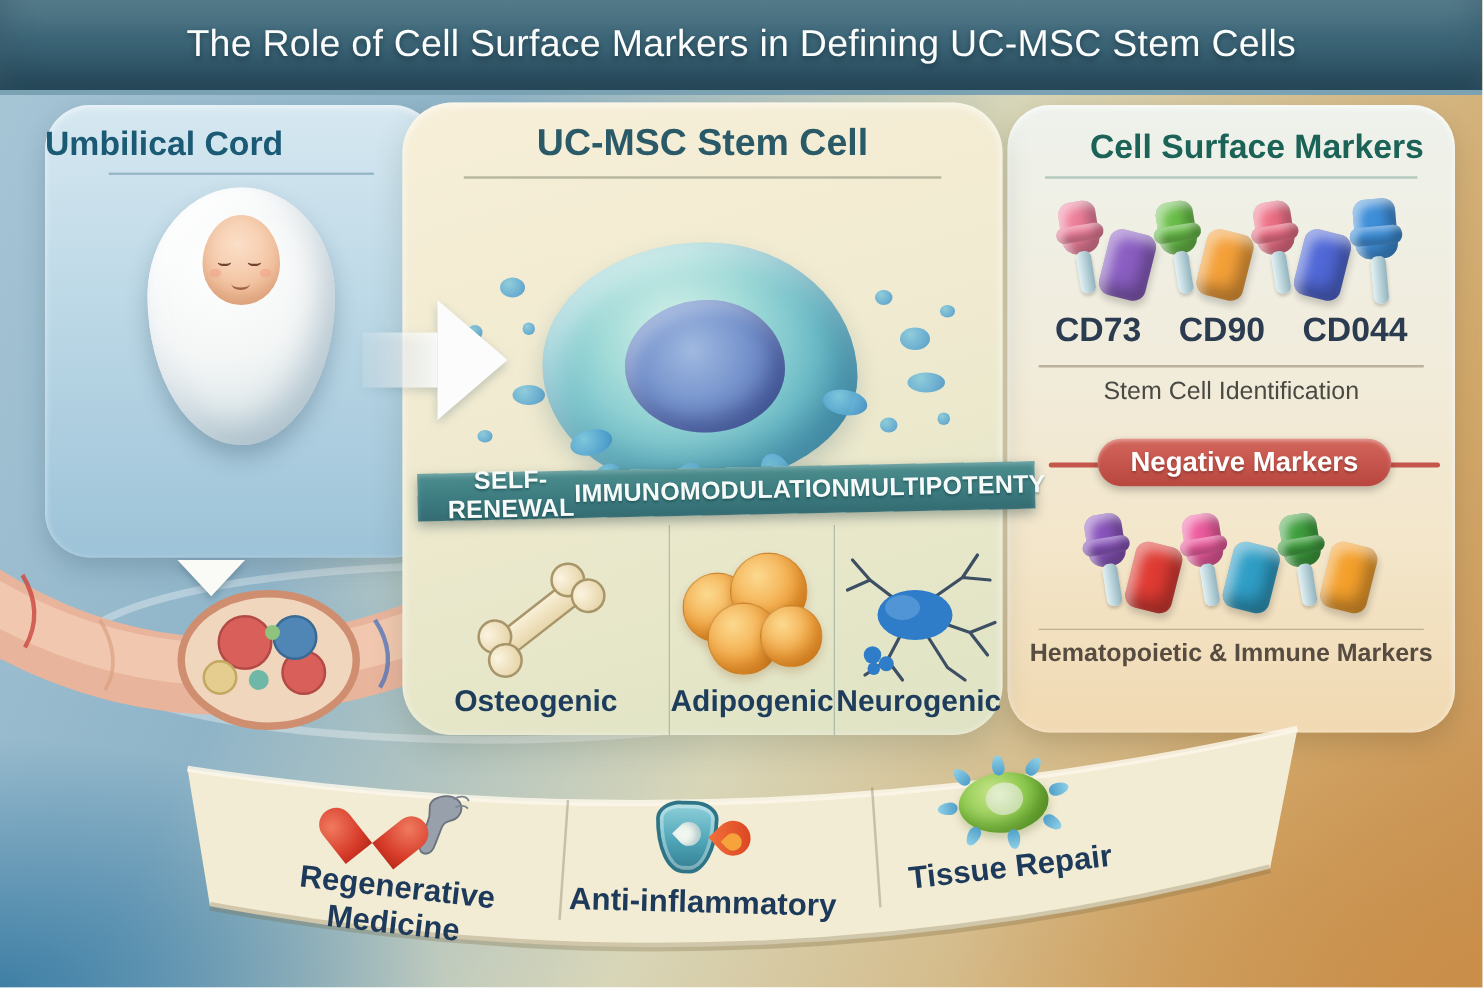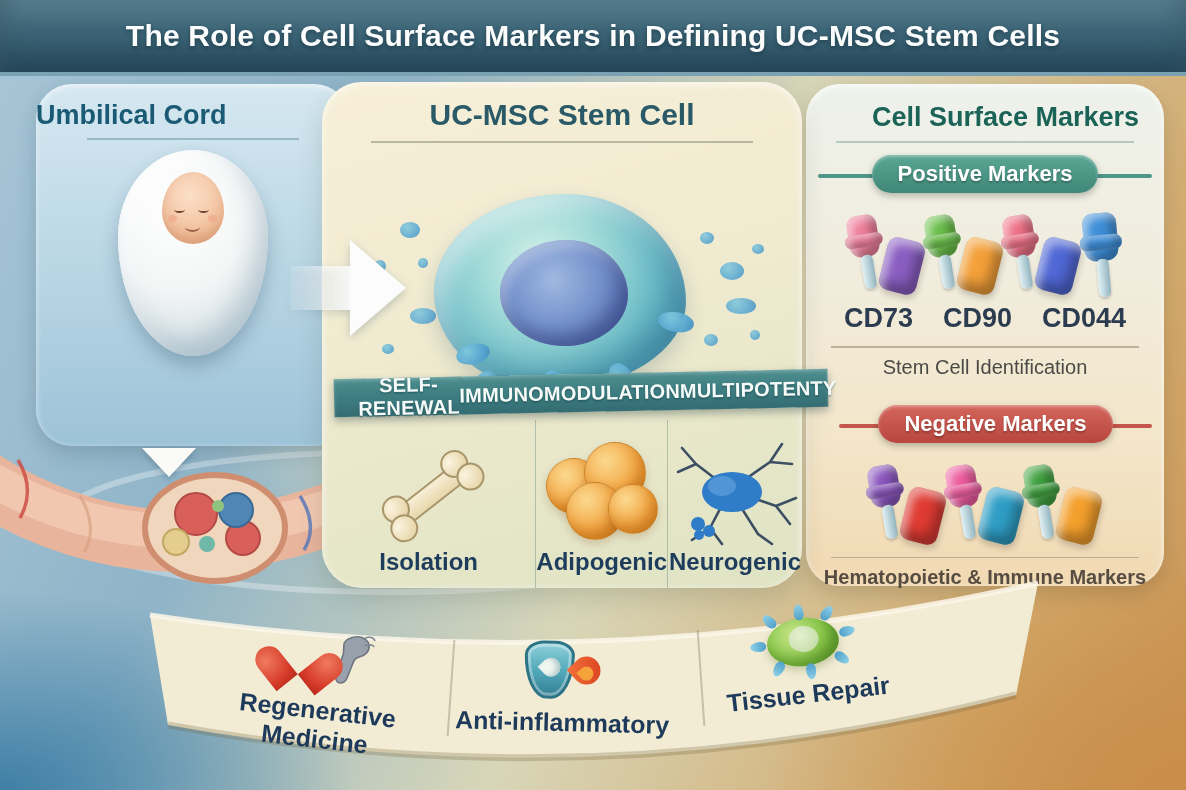--- a/index.html
+++ b/index.html
@@ -10,21 +10,21 @@
       radial-gradient(ellipse 50% 42% at 0% 100%, #3f7fa5 0%, rgba(63,127,165,0) 60%),
       radial-gradient(ellipse 55% 48% at 100% 100%, #c98e49 0%, rgba(201,142,73,0) 65%),
       linear-gradient(115deg,#a8c6d6 0%,#8fb4c8 28%,#d8d6b8 55%,#d2a86a 85%,#c99355 100%);
   }
   
   .title-bar{position:absolute;left:0;top:0;width:1186px;height:72px;z-index:8;
     background:linear-gradient(180deg,#4a7484 0%,#3a6375 55%,#2d5264 100%);
     border-bottom:4px solid #7ba2b2;
     box-shadow:inset 0 -18px 30px rgba(20,45,60,.35), inset 0 14px 22px rgba(255,255,255,.08);
     display:flex;align-items:center;justify-content:center;}
-  .title-bar h1{margin:16px;color:#fbfcfc;font-size:30px;font-weight:bold;letter-spacing:.2px;
+  .title-bar h1{margin:16px;color:#fbfcfc;font-size:30px;font-weight:normal;letter-spacing:.2px;
     text-shadow:0 2px 4px rgba(10,30,40,.45);}
   
   .left-panel{position:absolute;left:36px;top:84px;width:314px;height:362px;z-index:2;
     border-radius:36px;text-align:left;
     background:linear-gradient(180deg,#d6e8f1 0%,#bcd8e6 45%,#9dc3d8 100%);
     box-shadow:0 8px 20px rgba(30,60,80,.2), inset 0 2px 6px rgba(255,255,255,.6);}
   .lp-title{margin:16px 0 0;font-size:27px;font-weight:bold;color:#1b5a74;}
   .lp-underline{width:212px;height:2px;background:#6e95ad;opacity:.55;margin:7px auto 0;}
   .baby{position:relative;width:150px;height:206px;margin:10px auto 0;}
   .swaddle{position:absolute;inset:0;border-radius:50% 50% 50% 50%/42% 42% 58% 58%;
@@ -253,21 +253,21 @@
       <div class="lin-col">
         <div class="bone">
           <span class="bone-rot">
             <span class="b-shaft"></span>
             <span class="b-knob k1"></span>
             <span class="b-knob k2"></span>
             <span class="b-knob k3"></span>
             <span class="b-knob k4"></span>
           </span>
         </div>
-        <div class="lin-label">Isolation</div>
+        <div class="lin-label">Osteogenic</div>
       </div>
       <div class="lin-col">
         <div class="adip">
           <span class="fat" style="left:6px;top:20px;width:54px;height:54px"></span>
           <span class="fat" style="left:44px;top:4px;width:60px;height:60px"></span>
           <span class="fat" style="left:26px;top:44px;width:56px;height:56px"></span>
           <span class="fat" style="left:68px;top:46px;width:48px;height:48px"></span>
         </div>
         <div class="lin-label">Adipogenic</div>
       </div>
@@ -288,24 +288,20 @@
         </svg>
         <div class="lin-label">Neurogenic</div>
       </div>
     </div>
   </div>
 
   <div class="right-panel">
     <h2 class="rp-title">Cell Surface Markers</h2>
     <div class="rp-underline"></div>
 
-    <div class="pill-row">
-      <span class="pill-line pos"></span>
-      <span class="pill pos">Positive Markers</span>
-    </div>
     <div class="marker-row">
         <div class="mgroup">
           <span class="pin" style="--c:#ee7f9b">
             <i class="head"></i>
             <i class="stem"></i>
           </span>
           <span class="blockk" style="--c:#8a5ec2"></span>
         </div>
         <div class="mgroup">
           <span class="pin" style="--c:#6abf4a">

